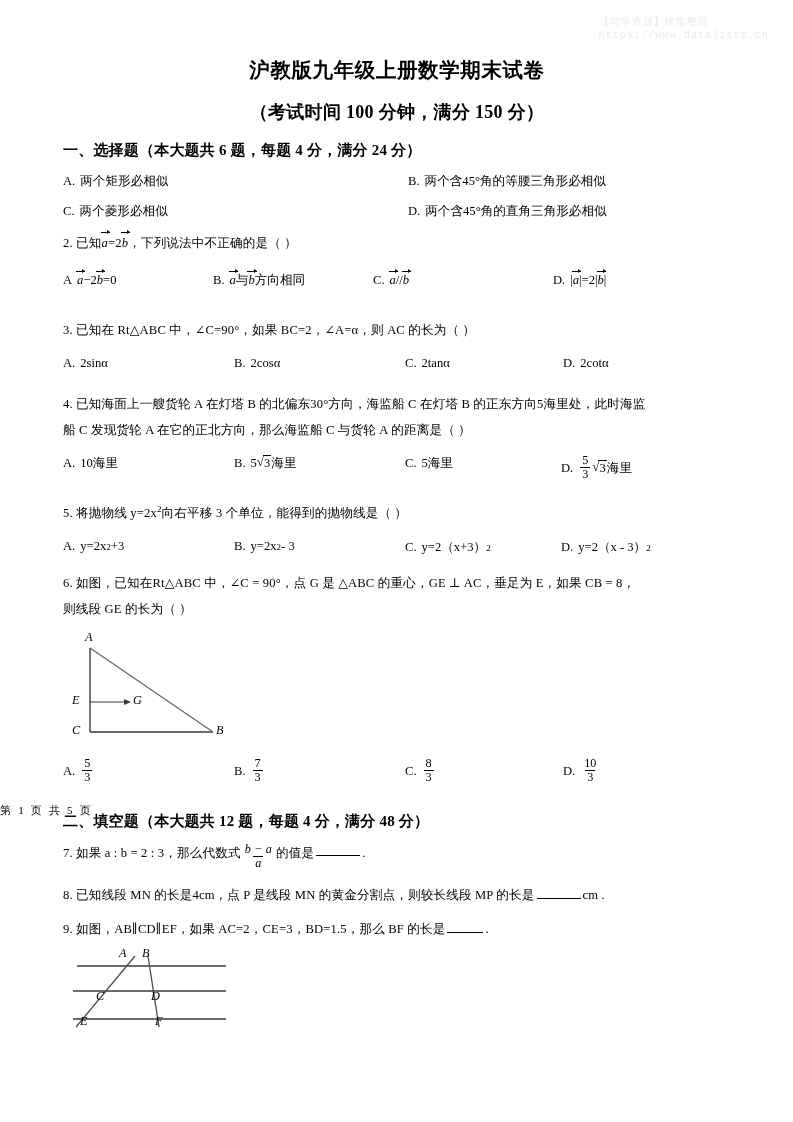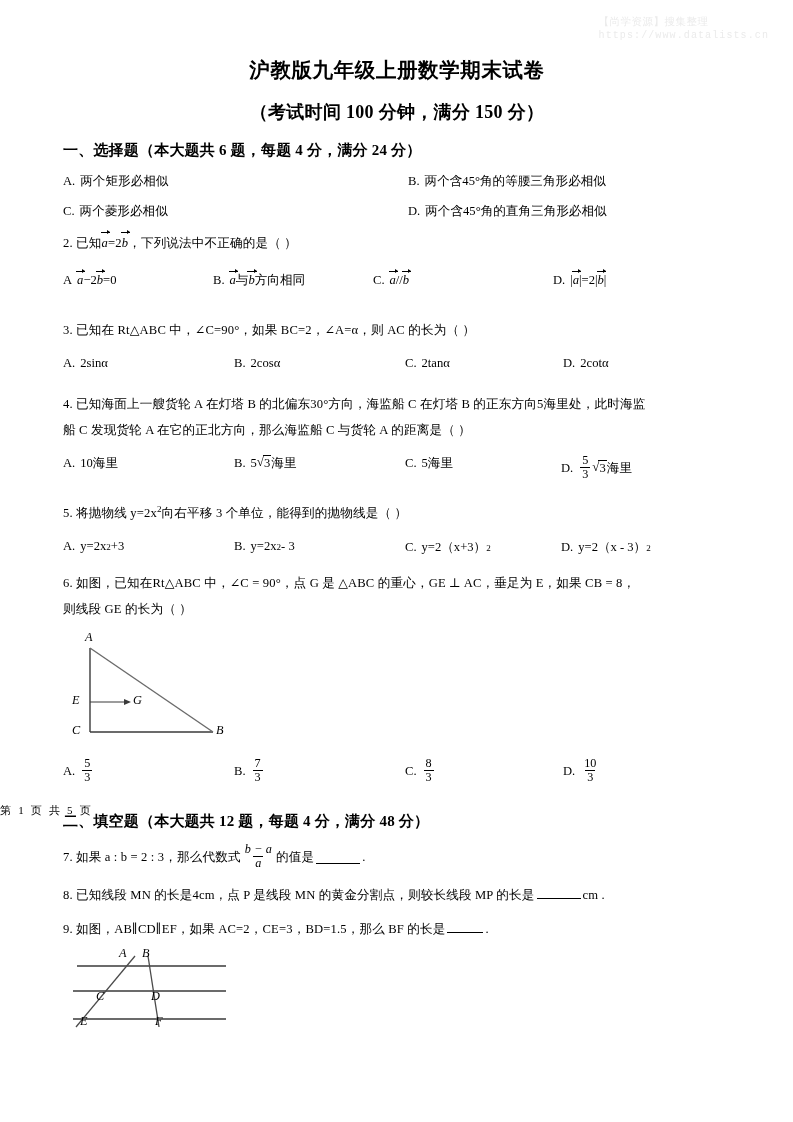--- a/index.html
+++ b/index.html
@@ -376,21 +376,21 @@
         <span class="lbl">D.</span>
         <span class="frac">
             <span class="num">10</span>
             <span class="den">3</span>
           </span>
       </div>
     </div>
 
     <div class="section-head" style="margin-top:6px">二、填空题（本大题共 12 题，每题 4 分，满分 48 分）</div>
 
-    <div class="q" style="margin-top:9px; display:flex; align-items:center; flex-wrap:nowrap">
+    <div class="q" style="margin-top:9px; display:flex; flex-wrap:nowrap">
       <span>7. 如果 a : b = 2 : 3，那么代数式</span>
       <span class="frac" style="font-style:italic">
           <span class="num">b − a</span>
           <span class="den">a</span>
         </span>
       <span>的值是</span>
       <span class="blank-line"></span>
       <span>.</span>
     </div>
 

